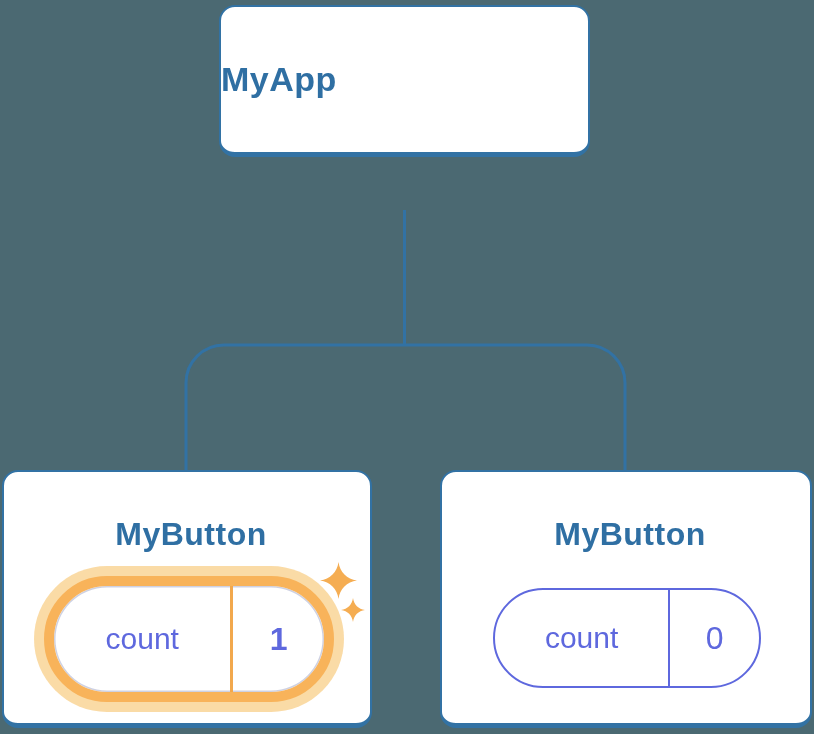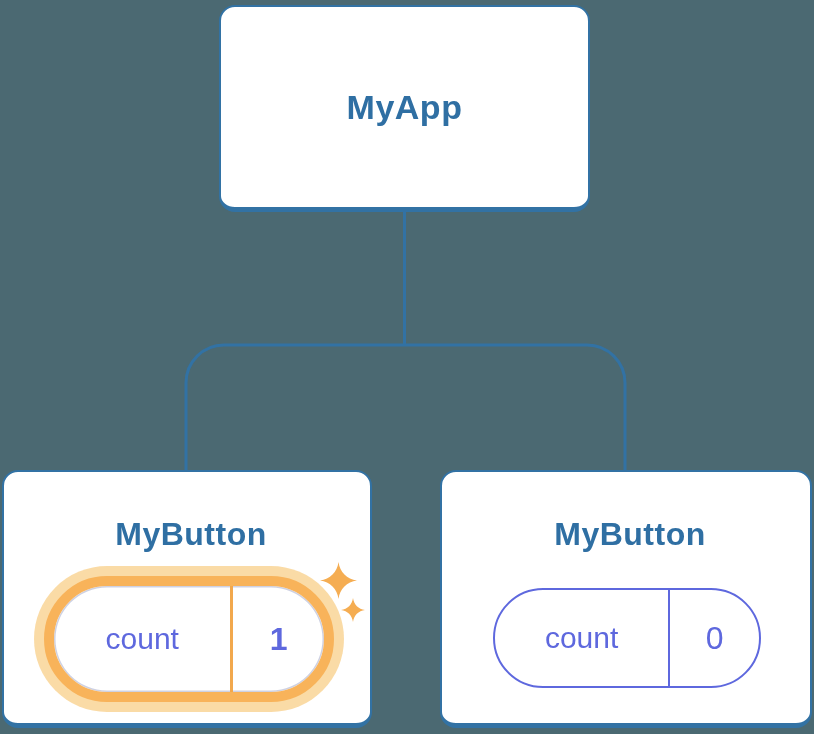--- a/index.html
+++ b/index.html
@@ -21,22 +21,22 @@
   .node-card {
     position: absolute;
     background: #FFFFFF;
     border: 2px solid #3272A4;
     border-bottom-width: 5px;
     border-radius: 16px;
     box-sizing: border-box;
   }
   .node-root {
     left: 219px; top: 5px;
-    width: 371px; height: 207px;
-    display: flex; align-items: center; justify-content: center;
+    width: 371px; height: 152px;
+    display: flex; align-items: center; 
   }
   .node-child-1 { left: 2px;   top: 470px; width: 370px; height: 258px; }
   .node-child-2 { left: 440px; top: 470px; width: 372px; height: 258px; }
   .component-name {
     color: #2F6FA3;
     font-weight: 700;
     font-size: 34px;
     letter-spacing: 0.5px;
   }
   .child-title {

